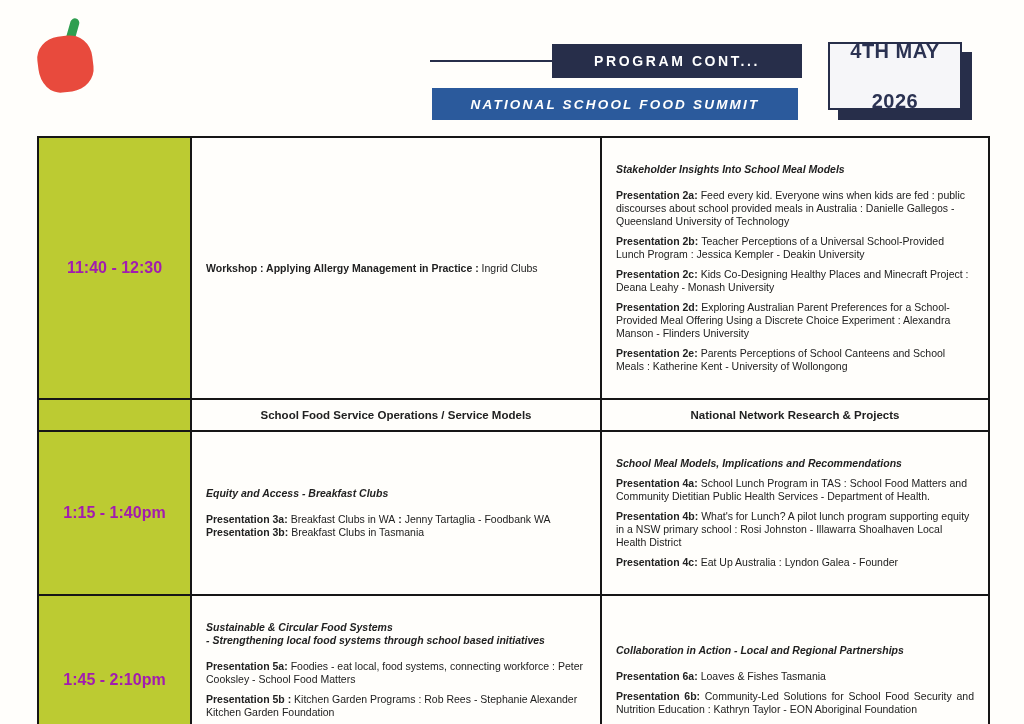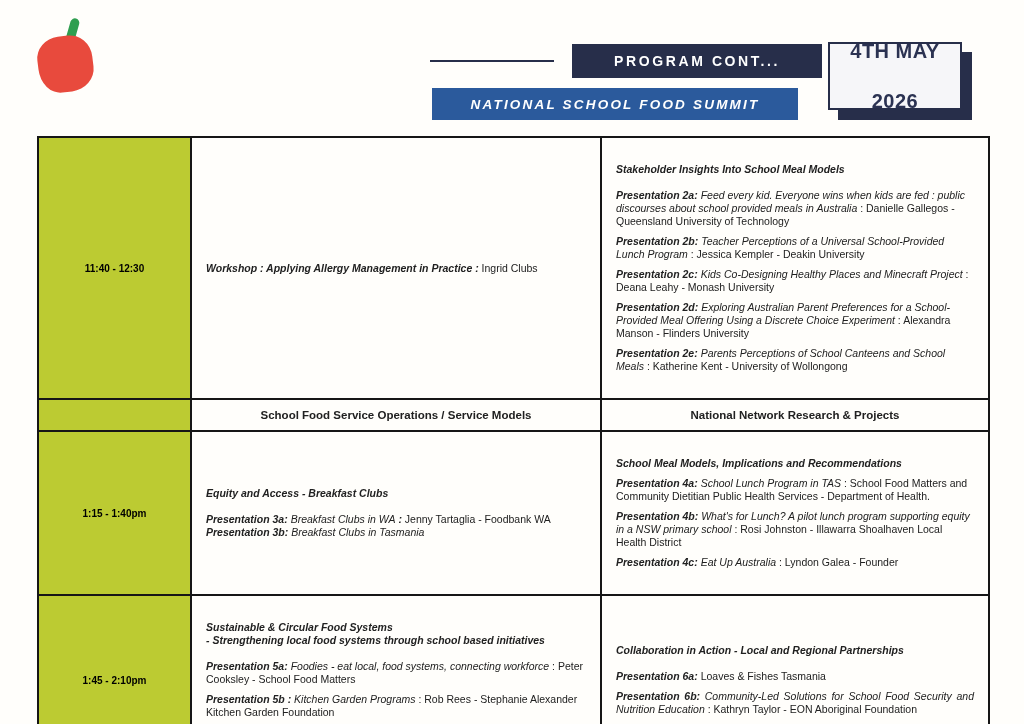--- a/index.html
+++ b/index.html
@@ -8,56 +8,56 @@
     position:relative; width:1024px; height:724px; background:#fffefb;
     font-family:"Liberation Sans", sans-serif; color:#212121; overflow:hidden;
   }
   
   .apple { position:absolute; left:38px; top:18px; width:58px; height:76px; }
   .apple-stem { position:absolute; left:30px; top:0; width:9px; height:26px; background:#2f9e50; border-radius:8px; transform:rotate(16deg); }
   .apple-body { position:absolute; left:0; top:18px; width:55px; height:56px; background:#e84a3d;
     border-radius: 42% 40% 44% 38% / 38% 42% 40% 46%; transform:rotate(-7deg); }
   .hline { position:absolute; left:430px; top:60px; width:124px; height:2px; background:#272e4a; }
   .banner-program {
-    position:absolute; left:572px; top:44px; width:250px; height:34px; background:#272e4a;
+    position:absolute; left:552px; top:44px; width:250px; height:34px; background:#272e4a;
     color:#ffffff; font-weight:bold; font-size:14px; letter-spacing:2.6px;
     display:flex; align-items:center; justify-content:center;
   }
   .banner-summit {
     position:absolute; left:432px; top:88px; width:366px; height:32px; background:#2b5a9c;
     color:#ffffff; font-weight:bold; font-size:13.5px; letter-spacing:2.2px;
     display:flex; align-items:center; justify-content:center;font-style:italic;
   }
   .date-box {
     position:absolute; left:828px; top:42px; width:134px; height:68px;
     background:#f6f6f9; border:2px solid #272e4a; box-shadow:10px 10px 0 0 #272e4a;
     color:#2b3252; font-weight:bold; font-size:20px; line-height:25px; letter-spacing:0.5px;
     display:flex; flex-direction:column; align-items:center; justify-content:center; text-align:center;gap:25px;
   }
   
   table.program { position:absolute; left:37px; top:136px; width:951px; border-collapse:collapse; table-layout:fixed; }
   col.c-time  { width:153px; }
   col.c-mid   { width:410px; }
   col.c-right { width:388px; }
   td { border:2px solid #161616; vertical-align:middle; }
-  td.time-cell { background:#bccb32; font-weight:bold; font-size:10px; text-align:center; color:#000000; }
+  td.time-cell { background:#bccb32; font-weight:bold; font-size:16px; text-align:center; color:#a21caf; }
   td.content { padding:25px 14px; font-size:10.5px; line-height:1.24; }
   td.v-top { vertical-align:top; }
   td.col-header { font-weight:bold; font-size:11.5px; text-align:center; padding:5px 4px; }
   tr.r1 { height:221px; }
   tr.r2 { height:40px;  }
   tr.r3 { height:32px;  }
   tr.r4 { height:136px; }
   tr.r5 { height:140px; }
   .para { margin:0 0 7px 0; }
   .para:last-child { margin-bottom:0; }
   .para.mb-lg { margin-bottom:13px; }
   .para.justify { text-align:justify; }
-  .s-b  { font-weight:bold;font-style:italic; }
-  .s-i  { font-style:italic; }
+  .s-b  { font-weight:bold; }
+  .s-i  { }
   .s-bi { font-weight:bold; font-style:italic; }
   .s-r  { }
 </style>
 </head>
 <body>
 
 <div class="page">
 
   <div class="apple">
     <div class="apple-stem"></div>

